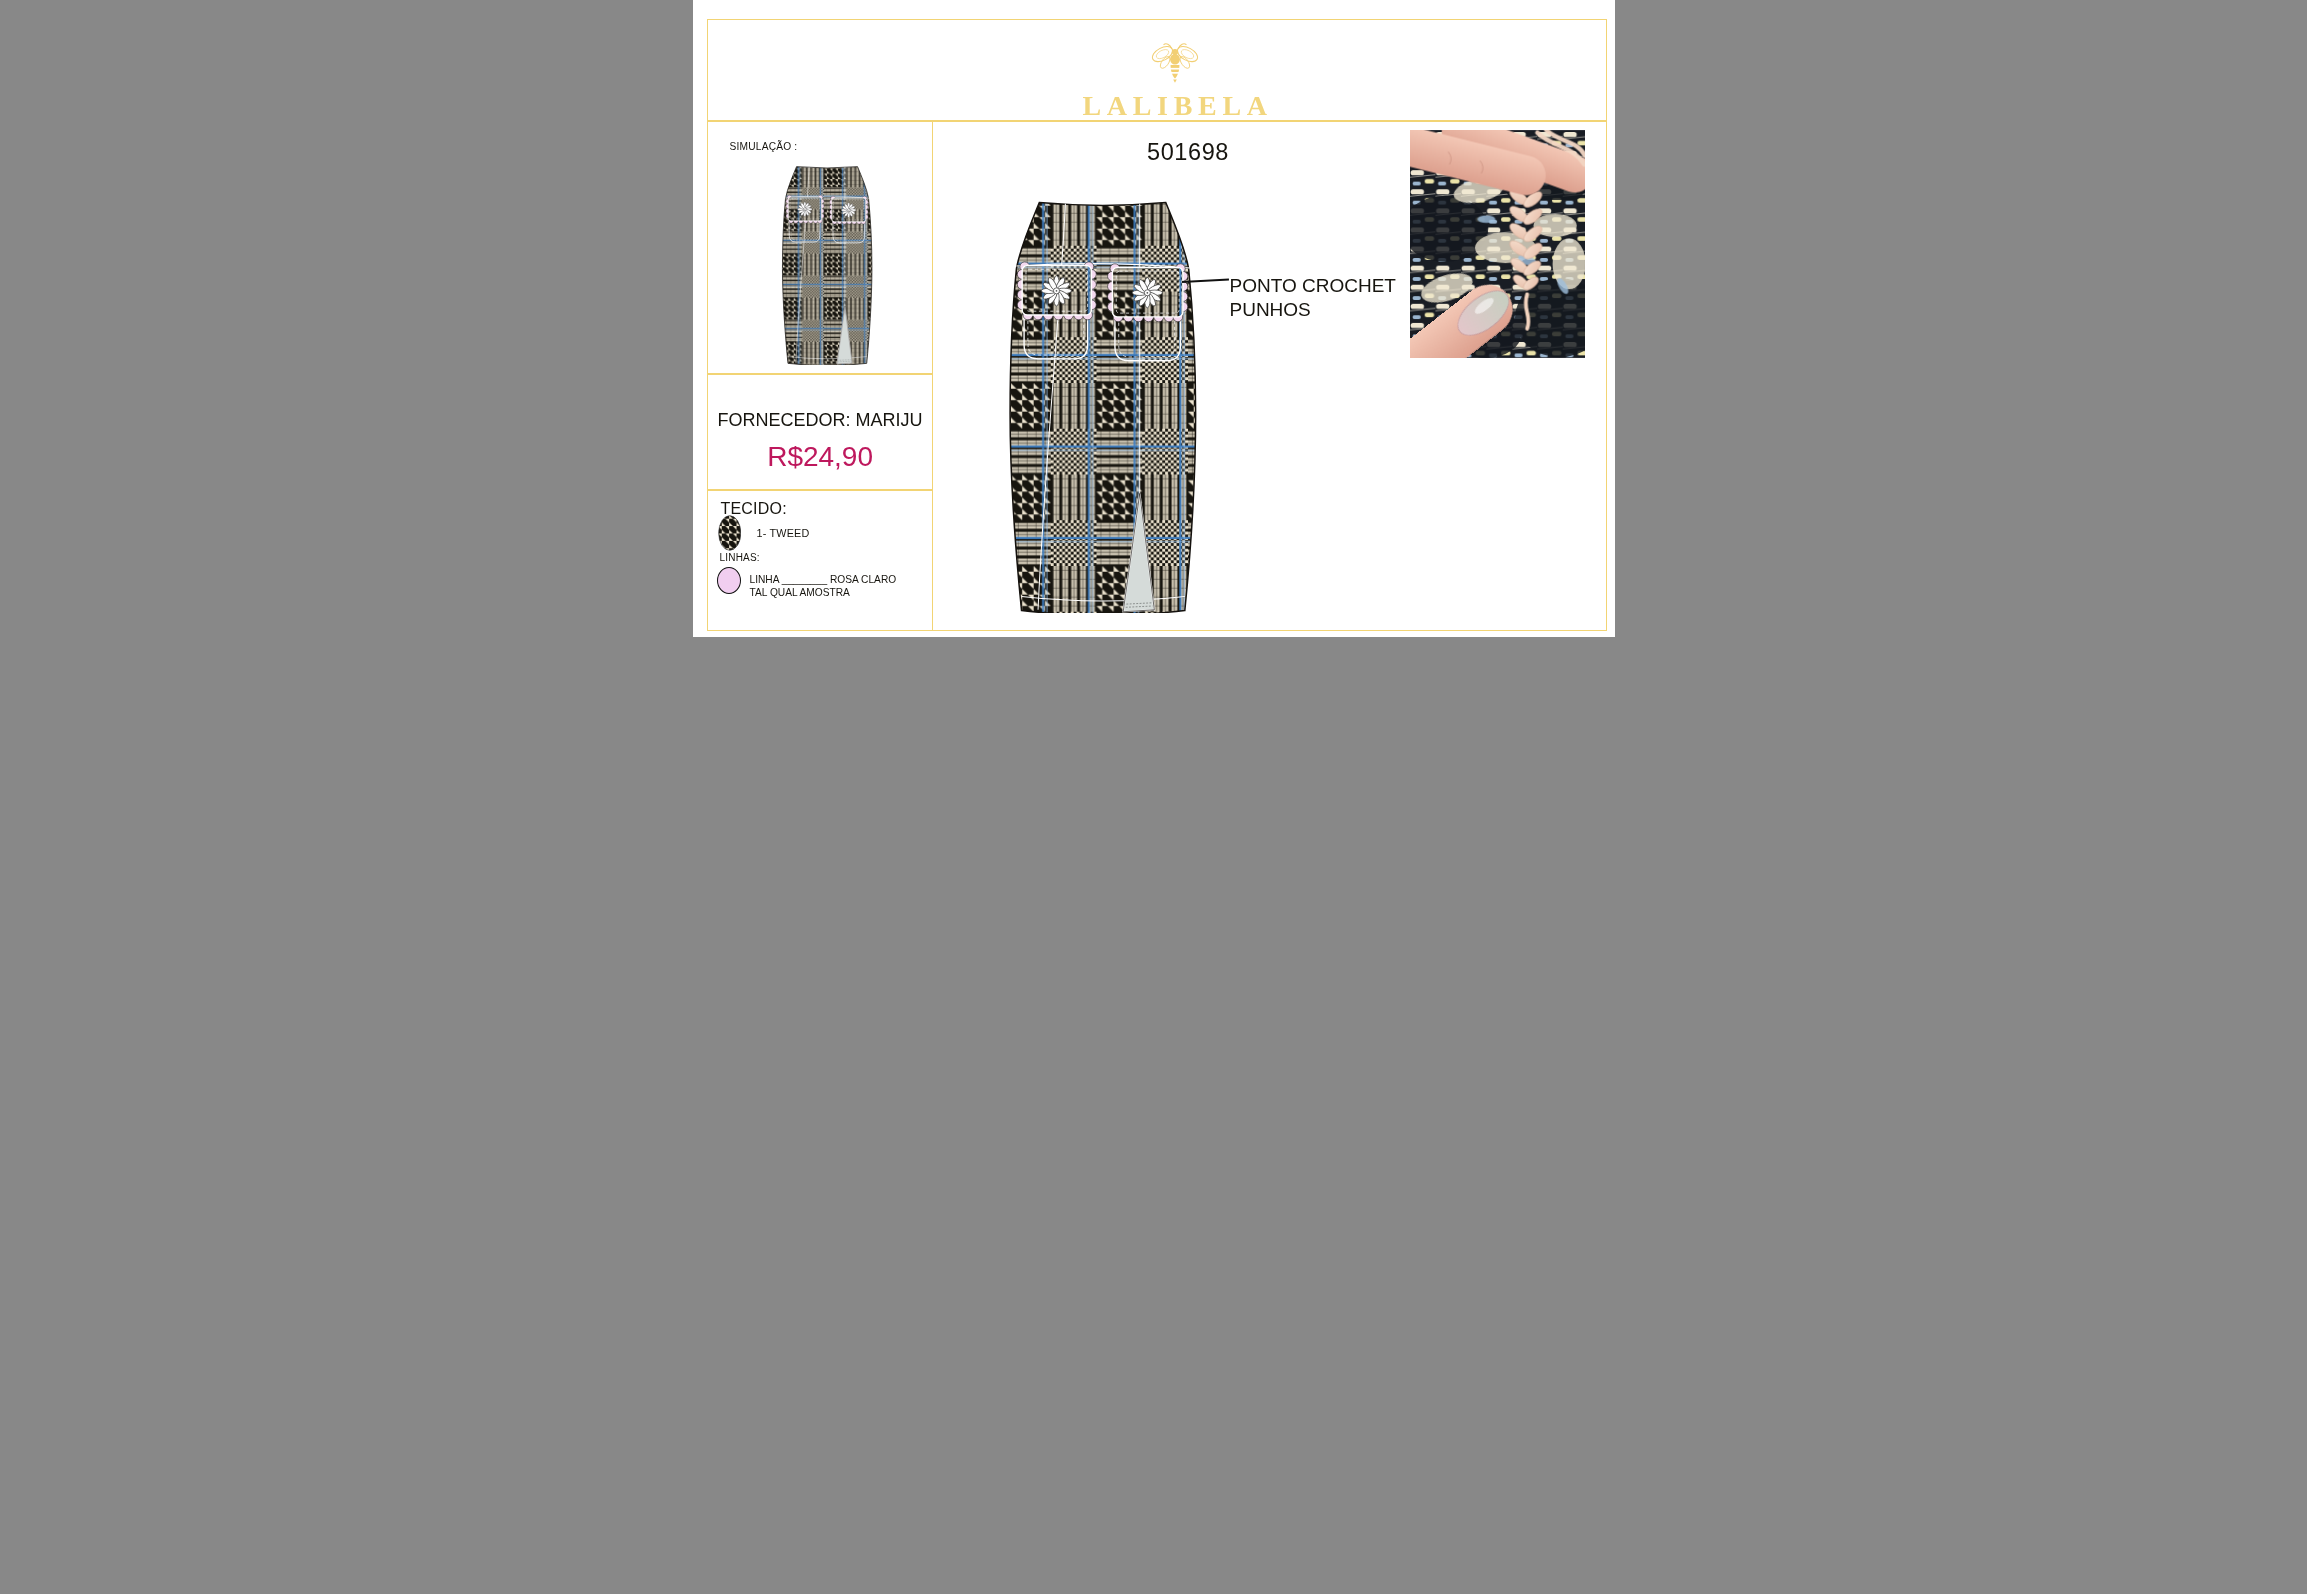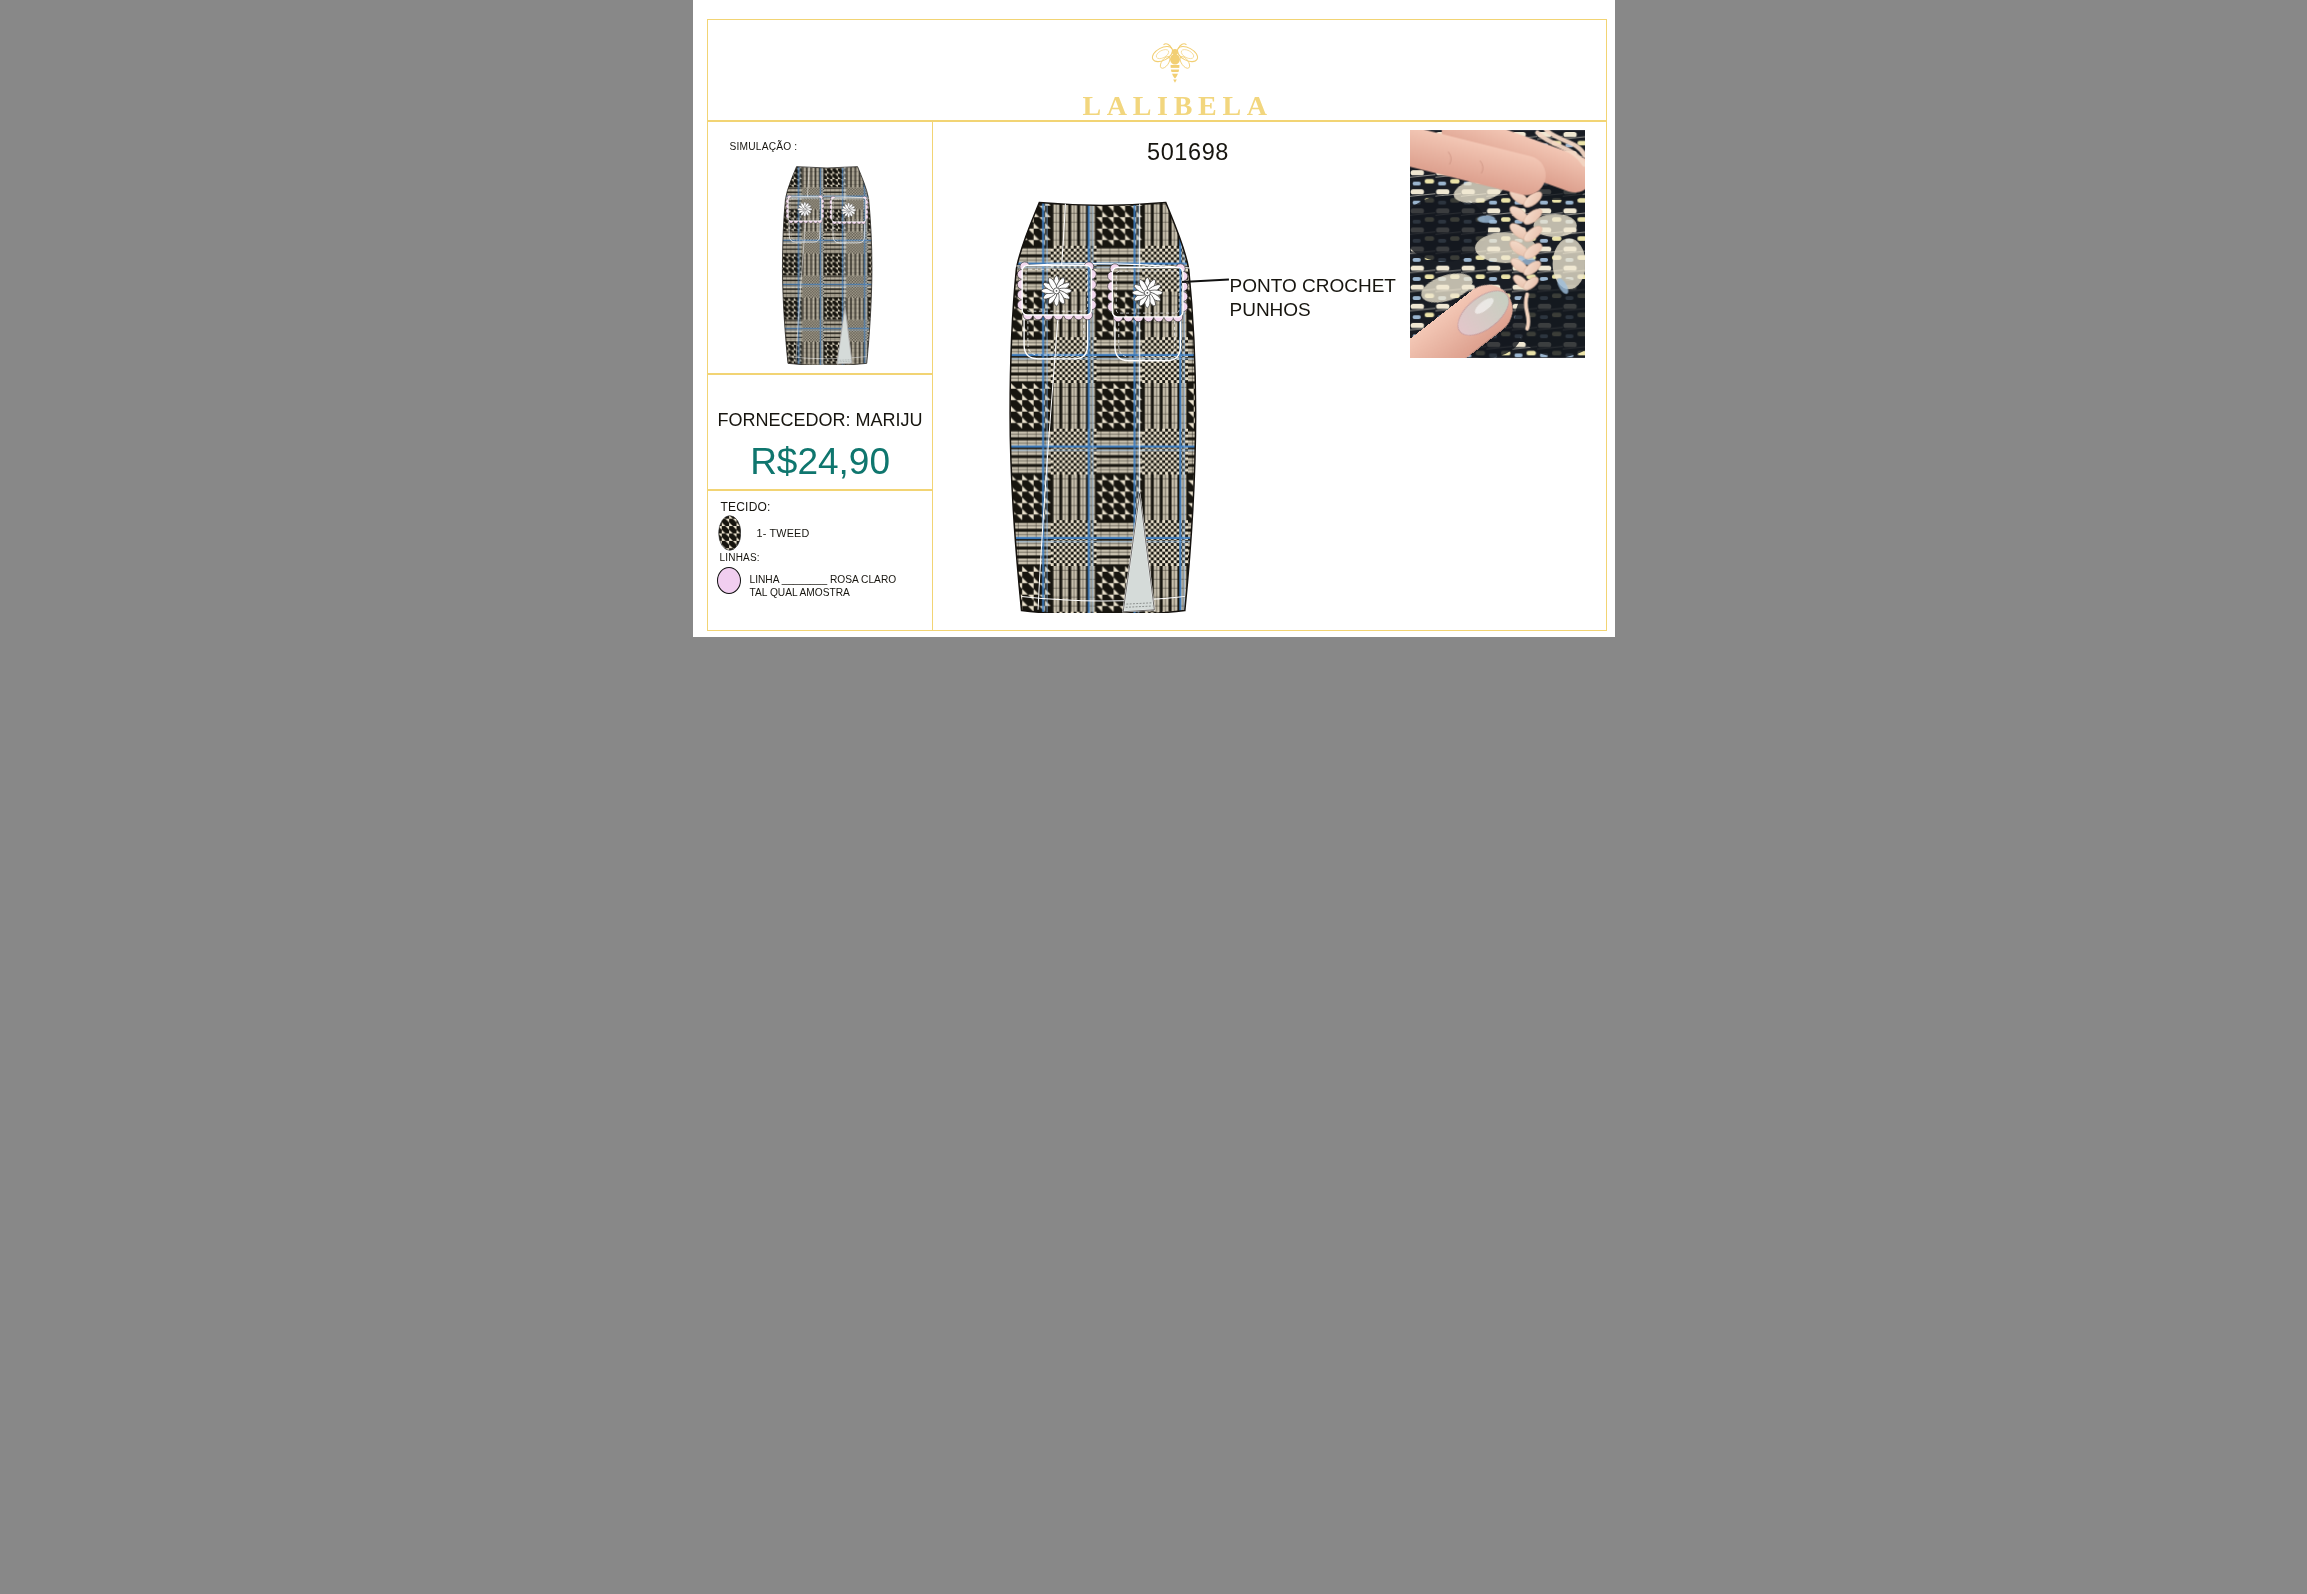--- a/index.html
+++ b/index.html
@@ -20,22 +20,22 @@
   .logo{position:absolute; left:52.3%; top:41px; transform:translateX(-50%); text-align:center;}
   .logo .bee{display:block; margin:0 auto 3.8px auto;}
   .brand{font-family:"Liberation Serif", serif; font-weight:700; color:#F2D67E;
     font-size:28px; letter-spacing:5.7px; line-height:1; white-space:nowrap; padding-left:5.7px;}
 
   .lbl{position:absolute; font-size:10.2px; letter-spacing:0.2px;padding-left:8px;}
   .sim-lbl{left:29px; top:141px;}
   .supplier{position:absolute; left:14.6px; top:410px; width:226px; text-align:center;
     font-size:18px; white-space:nowrap;}
   .price{position:absolute; left:14.6px; top:441px; width:226px; text-align:center;
-    font-size:37px; color:#0f766e;}
-  .tecido-lbl{left:20px; top:500px; font-size:12px;}
+    font-size:28px; color:#be185d;}
+  .tecido-lbl{left:20px; top:500px; font-size:16px;}
   .tweed-item{left:56px; top:527px; font-size:10.8px;}
   .linhas-lbl{left:19px; top:552px; font-size:10px;}
   .thread-dot{position:absolute; left:24px; top:567px; width:24px; height:27px;
     border-radius:50%; background:#F1CEF0; border:1.6px solid #111; box-sizing:border-box;}
   .thread-text{position:absolute; left:57px; top:574px; font-size:10.2px; line-height:12.7px; white-space:nowrap;}
 
   .code{position:absolute; left:448px; top:139px; width:95px; text-align:center;
     font-size:23.5px; letter-spacing:0.6px;}
   .annot{position:absolute; left:537px; top:274px; font-size:19px; line-height:23.5px; white-space:nowrap;}
   .pointer{position:absolute; left:489px; top:281px; width:47px; height:1.5px; background:#111;

